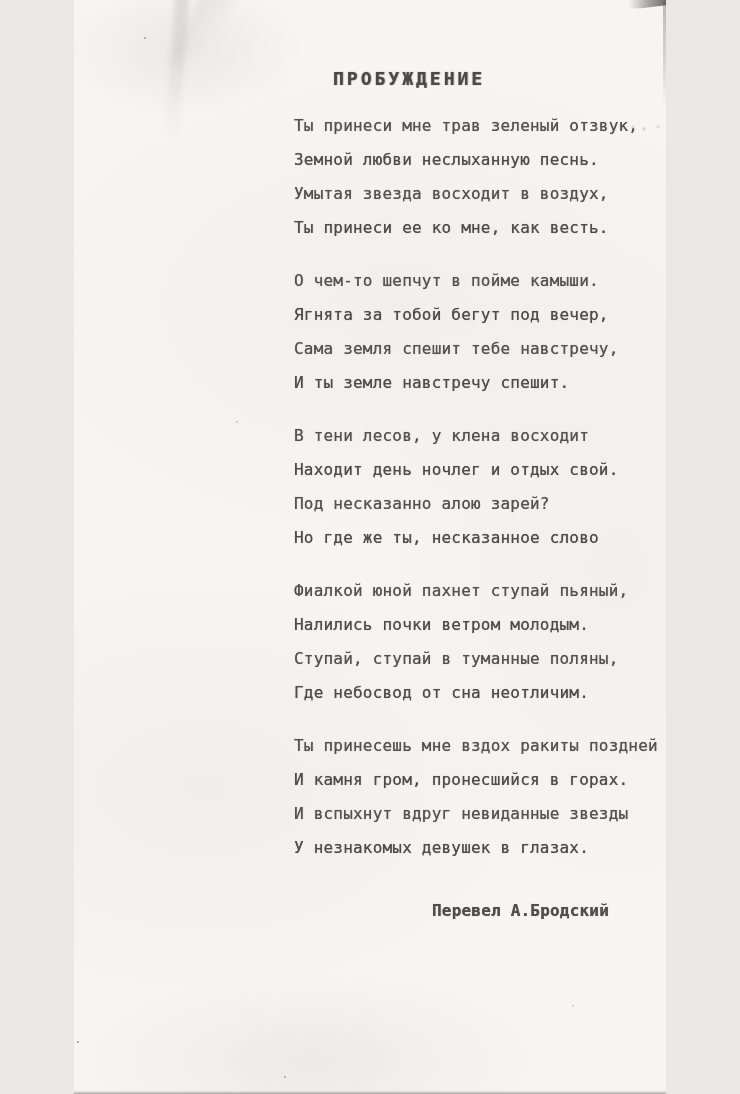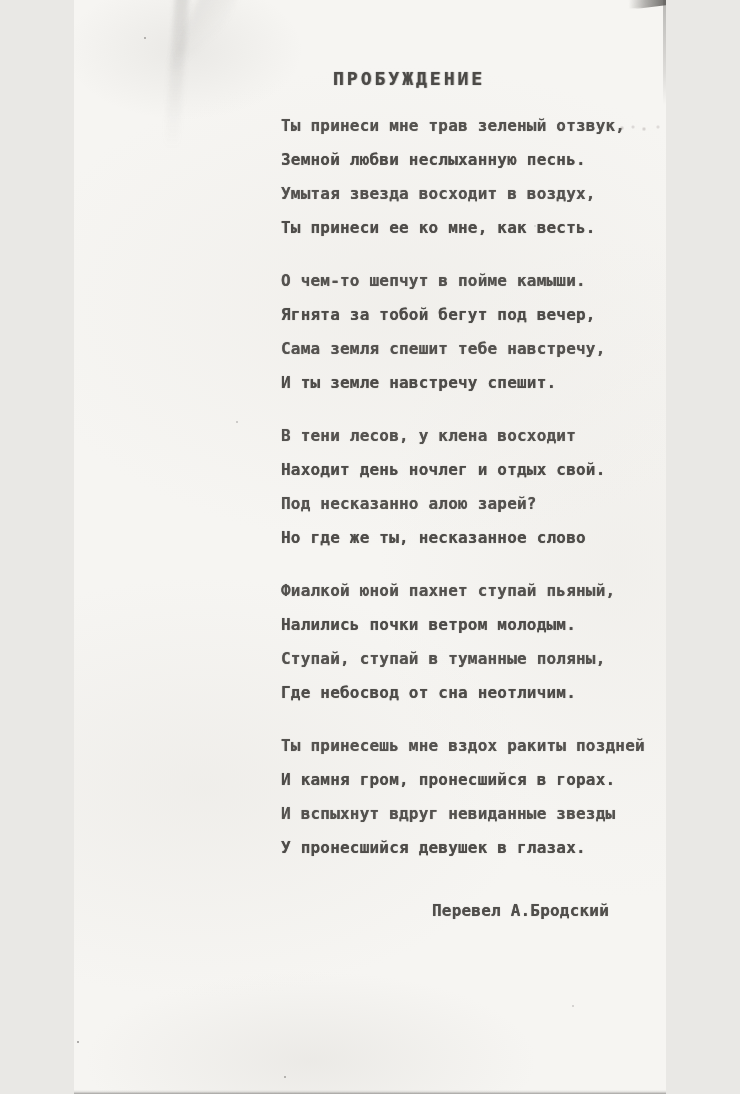--- a/index.html
+++ b/index.html
@@ -19,21 +19,21 @@
     color:#514f4c;
   }
   .title{
     position:absolute;left:259px;top:68px;
     font-size:18px;font-weight:bold;letter-spacing:3px;
     color:#4c4a47;
     text-shadow:0 0 1px rgba(70,68,65,.75), 1px 0 0 rgba(70,68,65,.25);
     white-space:pre;
   }
   .poem{position:absolute;left:204px;top:109px;}
-  .stanza{margin:0 0 19px 3px;font-weight:bold;}
+  .stanza{margin:0 0 19px 16px;}
   .line{
     display:block;
     font-size:16px;line-height:34px;
     letter-spacing:0.2px;
     white-space:pre;
     text-shadow:0 0 0.7px rgba(72,70,67,.8);
   }
   .stanza .line:nth-child(odd){color:#54524f;}
   .stanza .line:nth-child(even){color:#4e4c49;}
   .signature{
@@ -129,19 +129,19 @@
     <div class="stanza">
       <span class="line">Фиалкой юной пахнет ступай пьяный,</span>
       <span class="line">Налились почки ветром молодым.</span>
       <span class="line">Ступай, ступай в туманные поляны,</span>
       <span class="line">Где небосвод от сна неотличим.</span>
     </div>
     <div class="stanza">
       <span class="line">Ты принесешь мне вздох ракиты поздней</span>
       <span class="line">И камня гром, пронесшийся в горах.</span>
       <span class="line">И вспыхнут вдруг невиданные звезды</span>
-      <span class="line">У пронесшийся девушек в глазах.</span>
+      <span class="line">У незнакомых девушек в глазах.</span>
     </div>
   </div>
 
   <div class="signature">Перевел А.Бродский</div>
 
 </div>
 
 </body></html>

